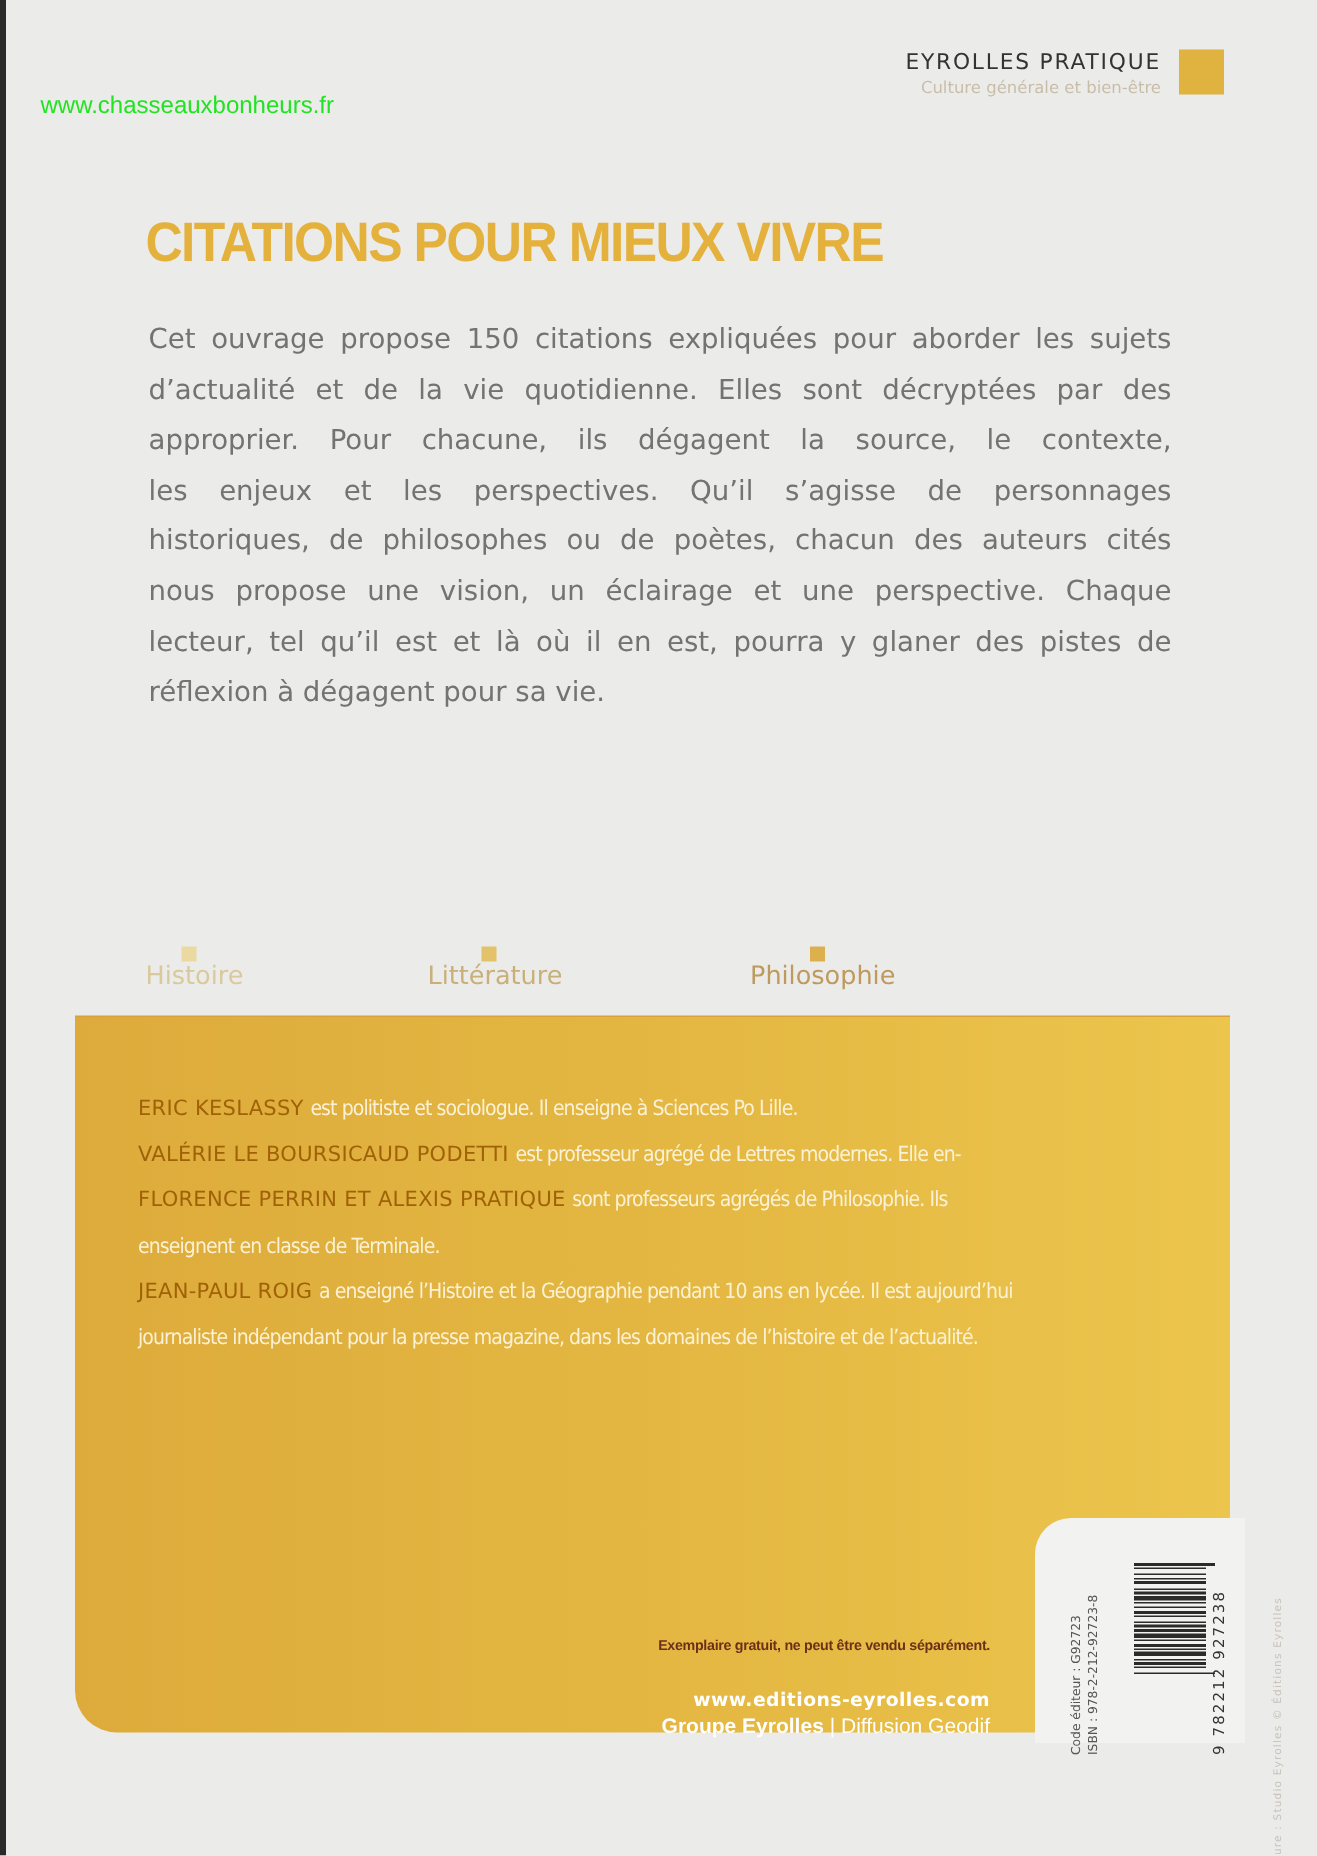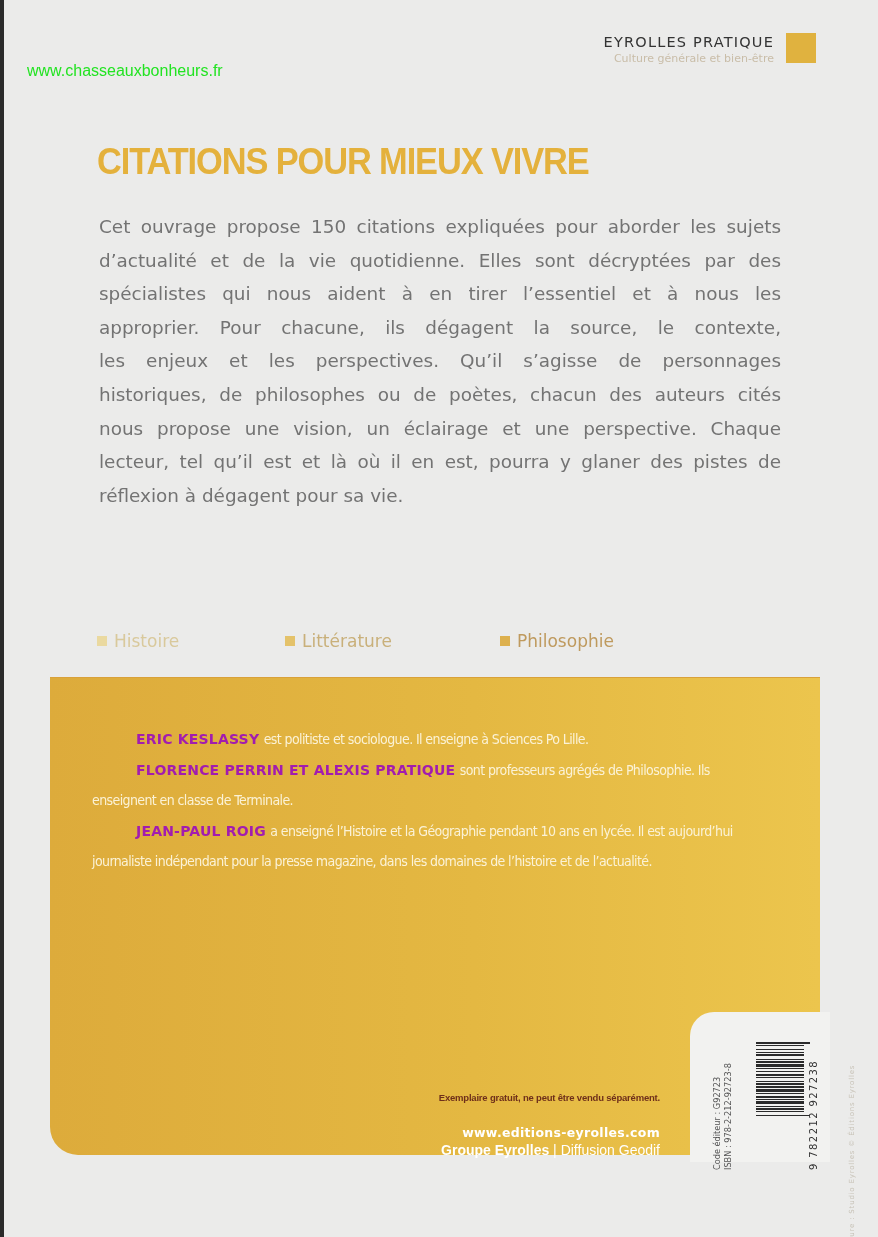--- a/index.html
+++ b/index.html
@@ -28,38 +28,38 @@
     transform: scaleX(0.93); transform-origin: left top;
   }
   .blurb {
     position: absolute; left: 99px; top: 210px; width: 682px;
     font-family: "DejaVu Sans", sans-serif; font-size: 18.4px; line-height: 33.6px; color: #737373;
     text-align: justify;
   }
   .blurb .line { display: block; text-align-last: justify; white-space: nowrap; }
   .blurb .line.last { text-align-last: left; }
   .tags { position: absolute; top: 631px; left: 97px; width: 700px; height: 26px; }
-  .tag { position: absolute; display: flex; align-items: center; font-size: 17px; font-family: "DejaVu Sans", sans-serif; }
+  .tag { position: absolute; display: flex; align-items: center; font-size: 17px; font-family: "DejaVu Sans", sans-serif; flex-direction: column; }
   .tag .sq { width: 10px; height: 10px; margin-right: 7px; }
   .panel {
     position: absolute; left: 50px; top: 678px; width: 770px; height: 477px;
     background: linear-gradient(90deg, #ddab3b 0%, #e4b842 55%, #ecc54d 100%);
     border-bottom-left-radius: 28px;
   }
   .panel-top-line { position: absolute; left: 50px; top: 677px; width: 770px; height: 2px; background: #d9a13a; }
   .notch {
     position: absolute; left: 690px; top: 1012px; width: 140px; height: 150px;
     background: #f2f2f0; border-top-left-radius: 24px;
   }
   .bios {
     position: absolute; left: 92px; top: 724px; width: 655px;
     font-family: "DejaVu Sans", sans-serif; font-size: 14px; line-height: 30.5px; color: #fbf2d6;
   }
   .bios .bio-line { display: block; white-space: nowrap; }
-  .bios .name { font-weight: bold; color: #a21caf; letter-spacing: 0.2px; margin-left: 44px; }
+  .bios .name { font-weight: normal; color: #a16207; letter-spacing: 0.2px; }
   .bios .txt { font-family: "DejaVu Sans Condensed", "DejaVu Sans", sans-serif; transform-origin: left; letter-spacing: -0.6px; }
   .footer { position: absolute; right: 218px; top: 1092px; text-align: right; }
   .free { font-family: "Liberation Sans", sans-serif; font-size: 9.5px; font-weight: bold; color: #6e2f1a; letter-spacing: -0.2px; }
   .site { font-family: "DejaVu Sans", sans-serif; font-size: 12.5px; font-weight: bold; color: #fff; margin-top: 22px; letter-spacing: 0.3px; }
   .group { font-family: "Liberation Sans", sans-serif; font-size: 14px; color: #fff; margin-top: 2px; }
   .group b { font-weight: bold; margin-left: 20px; }
   .barcode-area { position: absolute; left: 712px; top: 1040px; width: 110px; height: 130px; }
   .barcode-text {
     position: absolute; left: 0; top: 0; width: 130px; height: 36px;
     transform: rotate(-90deg) translate(-130px, 0); transform-origin: left top;
@@ -89,21 +89,20 @@
   <div class="series-title">EYROLLES PRATIQUE</div>
   <div class="series-sub">Culture générale et bien-être</div>
 </div>
 <div class="series-square"></div>
 
 <div class="title">CITATIONS POUR MIEUX VIVRE</div>
 
 <div class="blurb">
   <span class="line">Cet ouvrage propose 150 citations expliquées pour aborder les sujets</span>
   <span class="line">d’actualité et de la vie quotidienne. Elles sont décryptées par des</span>
-  <span class="line">spécialistes qui nous aident à en tirer l’essentiel et à nous les</span>
   <span class="line">approprier. Pour chacune, ils dégagent la source, le contexte,</span>
   <span class="line">les enjeux et les perspectives. Qu’il s’agisse de personnages</span>
   <span class="line">historiques, de philosophes ou de poètes, chacun des auteurs cités</span>
   <span class="line">nous propose une vision, un éclairage et une perspective. Chaque</span>
   <span class="line">lecteur, tel qu’il est et là où il en est, pourra y glaner des pistes de</span>
   <span class="line last">réflexion à dégagent pour sa vie.</span>
 </div>
 
 <div class="tags">
   <div class="tag" style="left:0;">
@@ -121,20 +120,24 @@
 </div>
 
 <div class="panel-top-line"></div>
 <div class="panel"></div>
 <div class="notch"></div>
 
 <div class="bios">
   <span class="bio-line">
     <span class="name">ERIC KESLASSY</span>
     <span class="txt">est politiste et sociologue. Il enseigne à Sciences Po Lille.</span>
+  </span>
+  <span class="bio-line">
+    <span class="name">VALÉRIE LE BOURSICAUD PODETTI</span>
+    <span class="txt">est professeur agrégé de Lettres modernes. Elle en-</span>
   </span>
   <span class="bio-line">
     <span class="name">FLORENCE PERRIN ET ALEXIS PRATIQUE</span>
     <span class="txt">sont professeurs agrégés de Philosophie. Ils</span>
   </span>
   <span class="bio-line txt">enseignent en classe de Terminale.</span>
   <span class="bio-line">
     <span class="name">JEAN-PAUL ROIG</span>
     <span class="txt">a enseigné l’Histoire et la Géographie pendant 10 ans en lycée. Il est aujourd’hui</span>
   </span>

